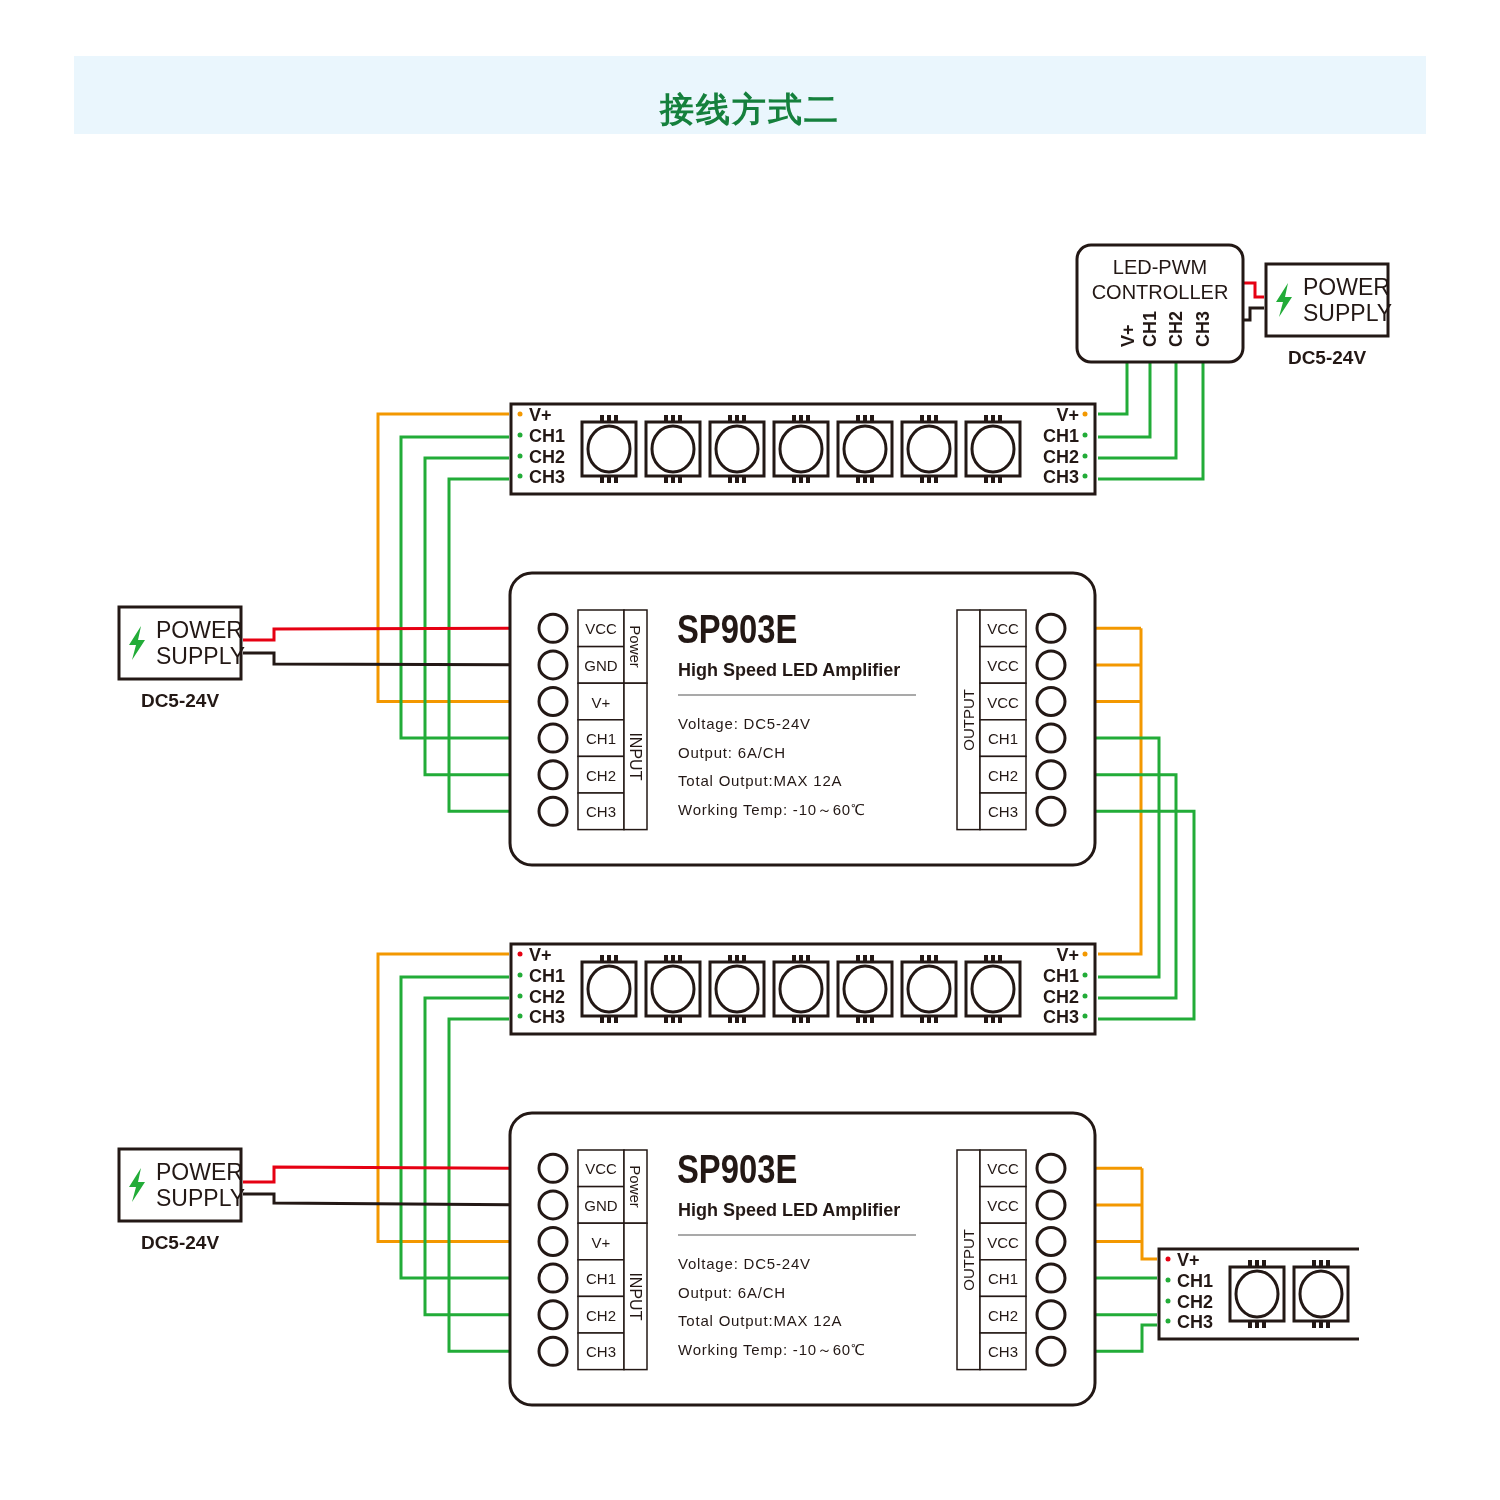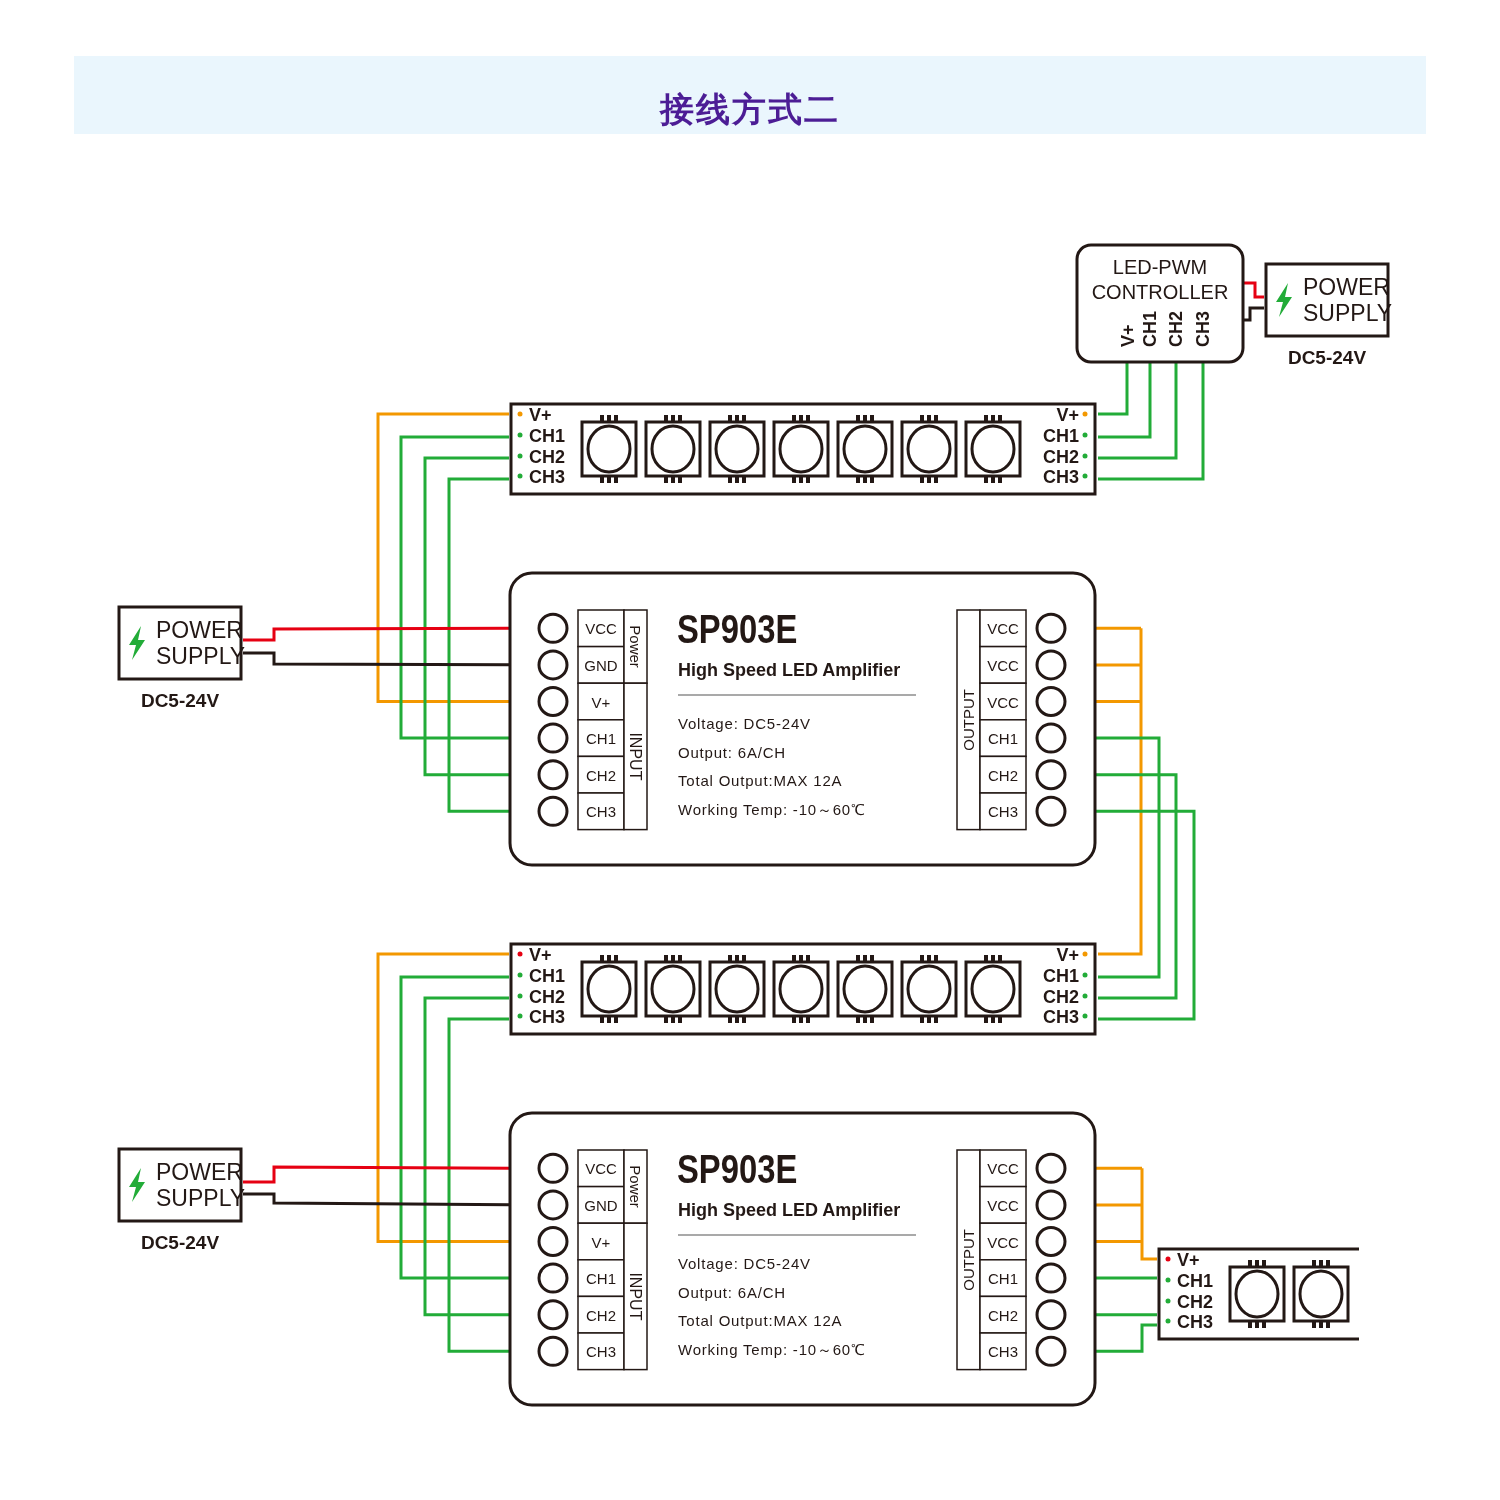--- a/index.html
+++ b/index.html
@@ -1,18 +1,18 @@
 <!DOCTYPE html>
 <html><head>
 <meta charset="utf-8">
 <style>
   html, body { margin: 0; padding: 0; background: #ffffff; }
   body { width: 1500px; height: 1500px; position: relative; overflow: hidden; font-family: "Liberation Sans", "DejaVu Sans", sans-serif; }
   .header { position: absolute; left: 74px; top: 56px; width: 1352px; height: 78px; background: #eaf6fd; display: flex; align-items: center; justify-content: center; }
-  .header-title { font-family: "DejaVu Sans", sans-serif; font-weight: bold; font-size: 34px; color: #4c1d95; letter-spacing: 2px; margin-top: 30px; }
+  .header-title { font-family: "DejaVu Sans", sans-serif; font-weight: bold; font-size: 34px; color: #15803d; letter-spacing: 2px; margin-top: 30px; }
   svg#diagram { position: absolute; left: 0; top: 0; }
   .t { font-family: "Liberation Sans", sans-serif; fill: #231815; }
   .tb { font-family: "Liberation Sans", sans-serif; font-weight: bold; fill: #231815; }
   .title-sp { font-family: "Liberation Sans", sans-serif; font-weight: bold; fill: #231815; }
 </style>
 </head>
 <body>
 
 <div class="header">
   <span class="header-title">接线方式二</span>

